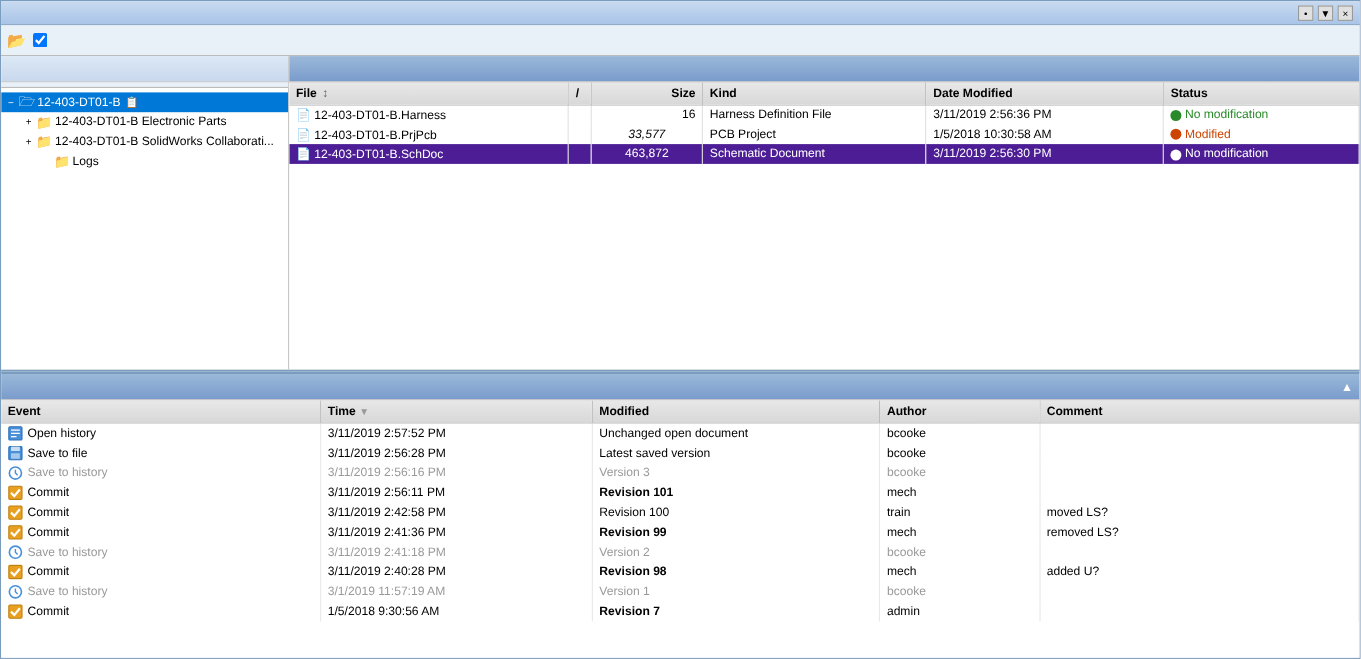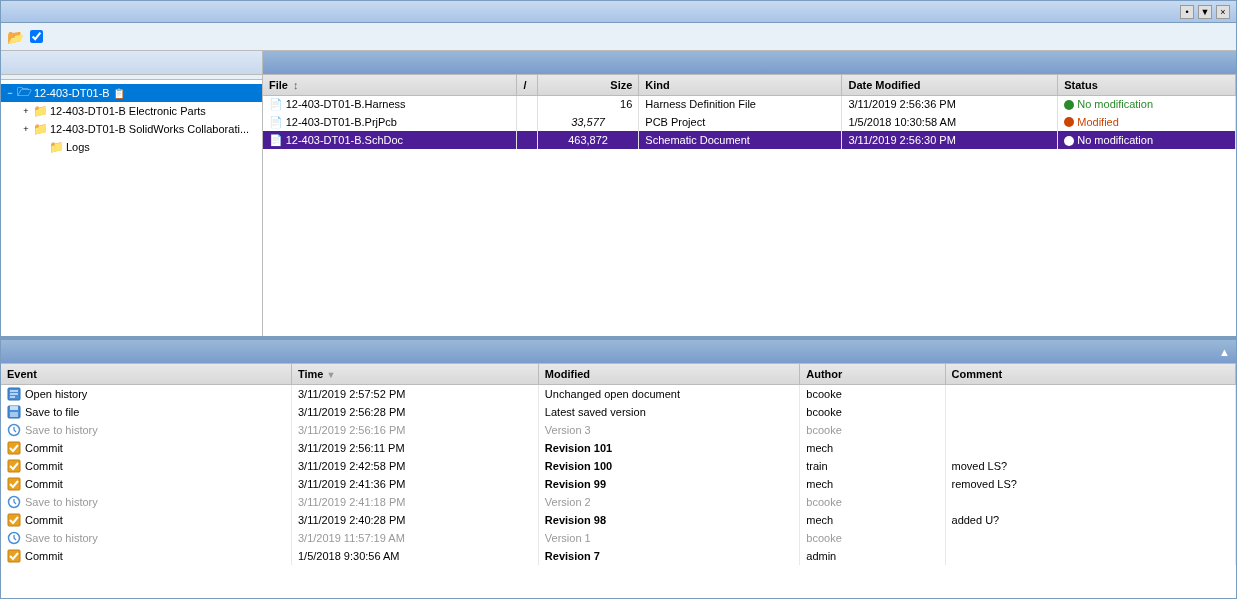--- a/index.html
+++ b/index.html
@@ -312,21 +312,21 @@
         <span style="margin-right:4px; display:inline-flex; align-items:center;">
                       <svg width="14" height="14" viewBox="0 0 14 14">
                         <rect x="1" y="1" width="12" height="12" rx="1" fill="#e8a020" stroke="#c08010" stroke-width="1"></rect>
                         <polyline points="3,7 6,10 11,4" stroke="white" stroke-width="2" fill="none"></polyline>
                       </svg>
                     </span>
         <span style="">Commit</span>
       </div>
     </td>
     <td style="">3/11/2019 2:42:58 PM</td>
-    <td style="font-weight:bold;">Revision 100</td>
+    <td style="font-weight:normal;">Revision 100</td>
     <td style="">train</td>
     <td style="">moved LS?</td>
   </tr>
               <tr>
     <td>
       <div class="td-event">
         <span style="margin-right:4px; display:inline-flex; align-items:center;">
                       <svg width="14" height="14" viewBox="0 0 14 14">
                         <rect x="1" y="1" width="12" height="12" rx="1" fill="#e8a020" stroke="#c08010" stroke-width="1"></rect>
                         <polyline points="3,7 6,10 11,4" stroke="white" stroke-width="2" fill="none"></polyline>

